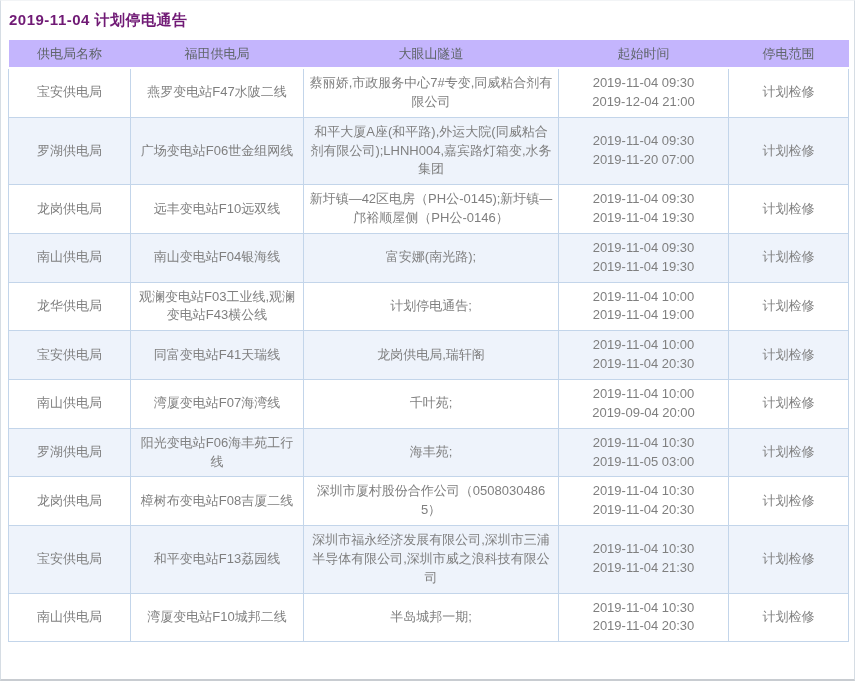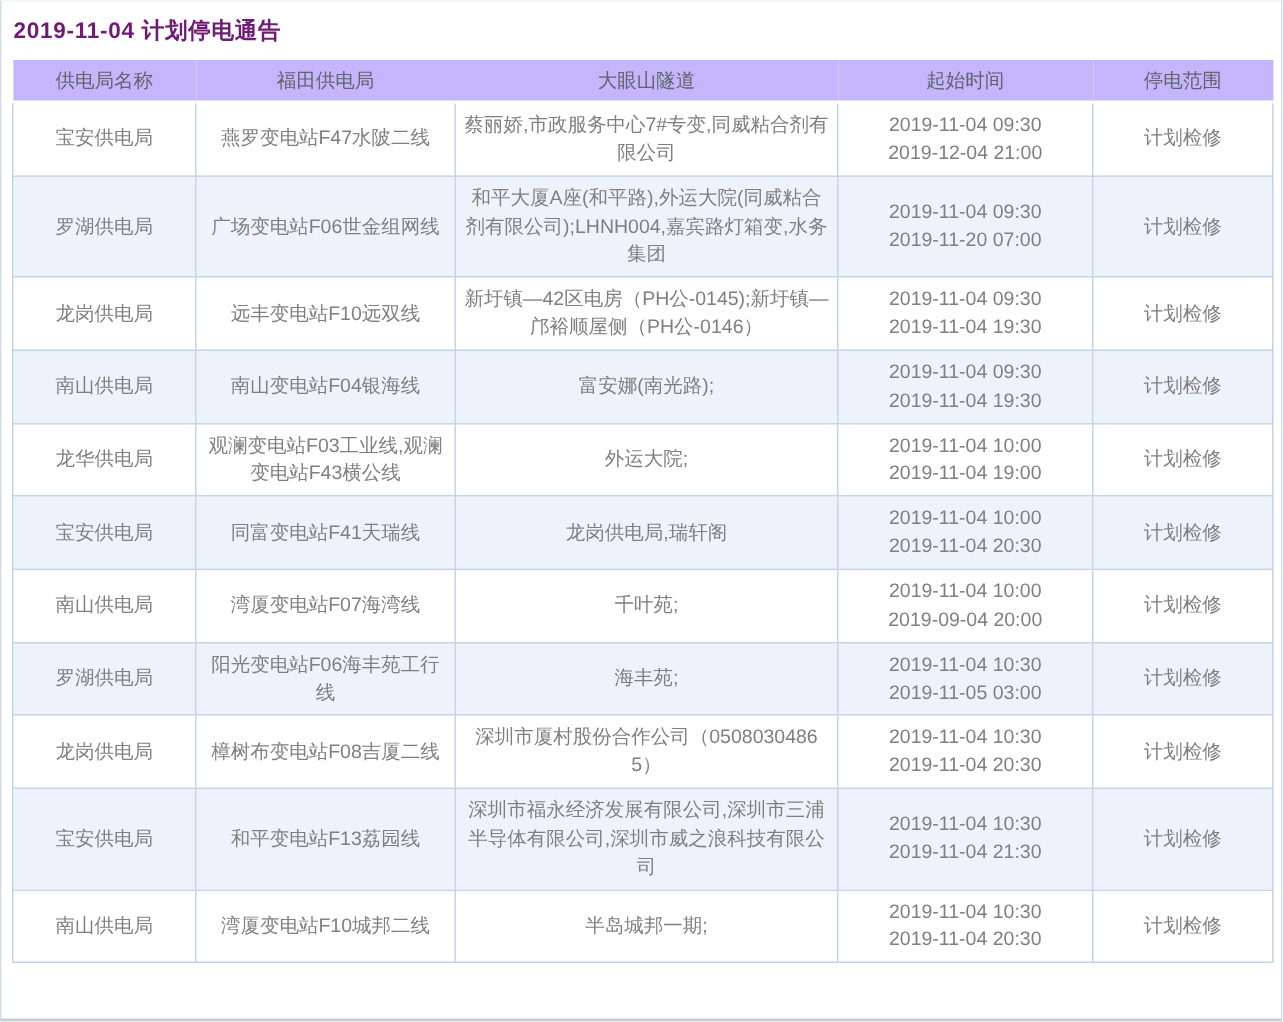--- a/index.html
+++ b/index.html
@@ -128,21 +128,21 @@
       <td>
         <div class="time-line">2019-11-04 09:30</div>
         <div class="time-line">2019-11-04 19:30</div>
       </td>
       <td>计划检修</td>
     </tr>
 
     <tr>
       <td>龙华供电局</td>
       <td>观澜变电站F03工业线,观澜变电站F43横公线</td>
-      <td>外运大院;</td>
+      <td>计划停电通告;</td>
       <td>
         <div class="time-line">2019-11-04 10:00</div>
         <div class="time-line">2019-11-04 19:00</div>
       </td>
       <td>计划检修</td>
     </tr>
 
     <tr>
       <td>宝安供电局</td>
       <td>同富变电站F41天瑞线</td>

